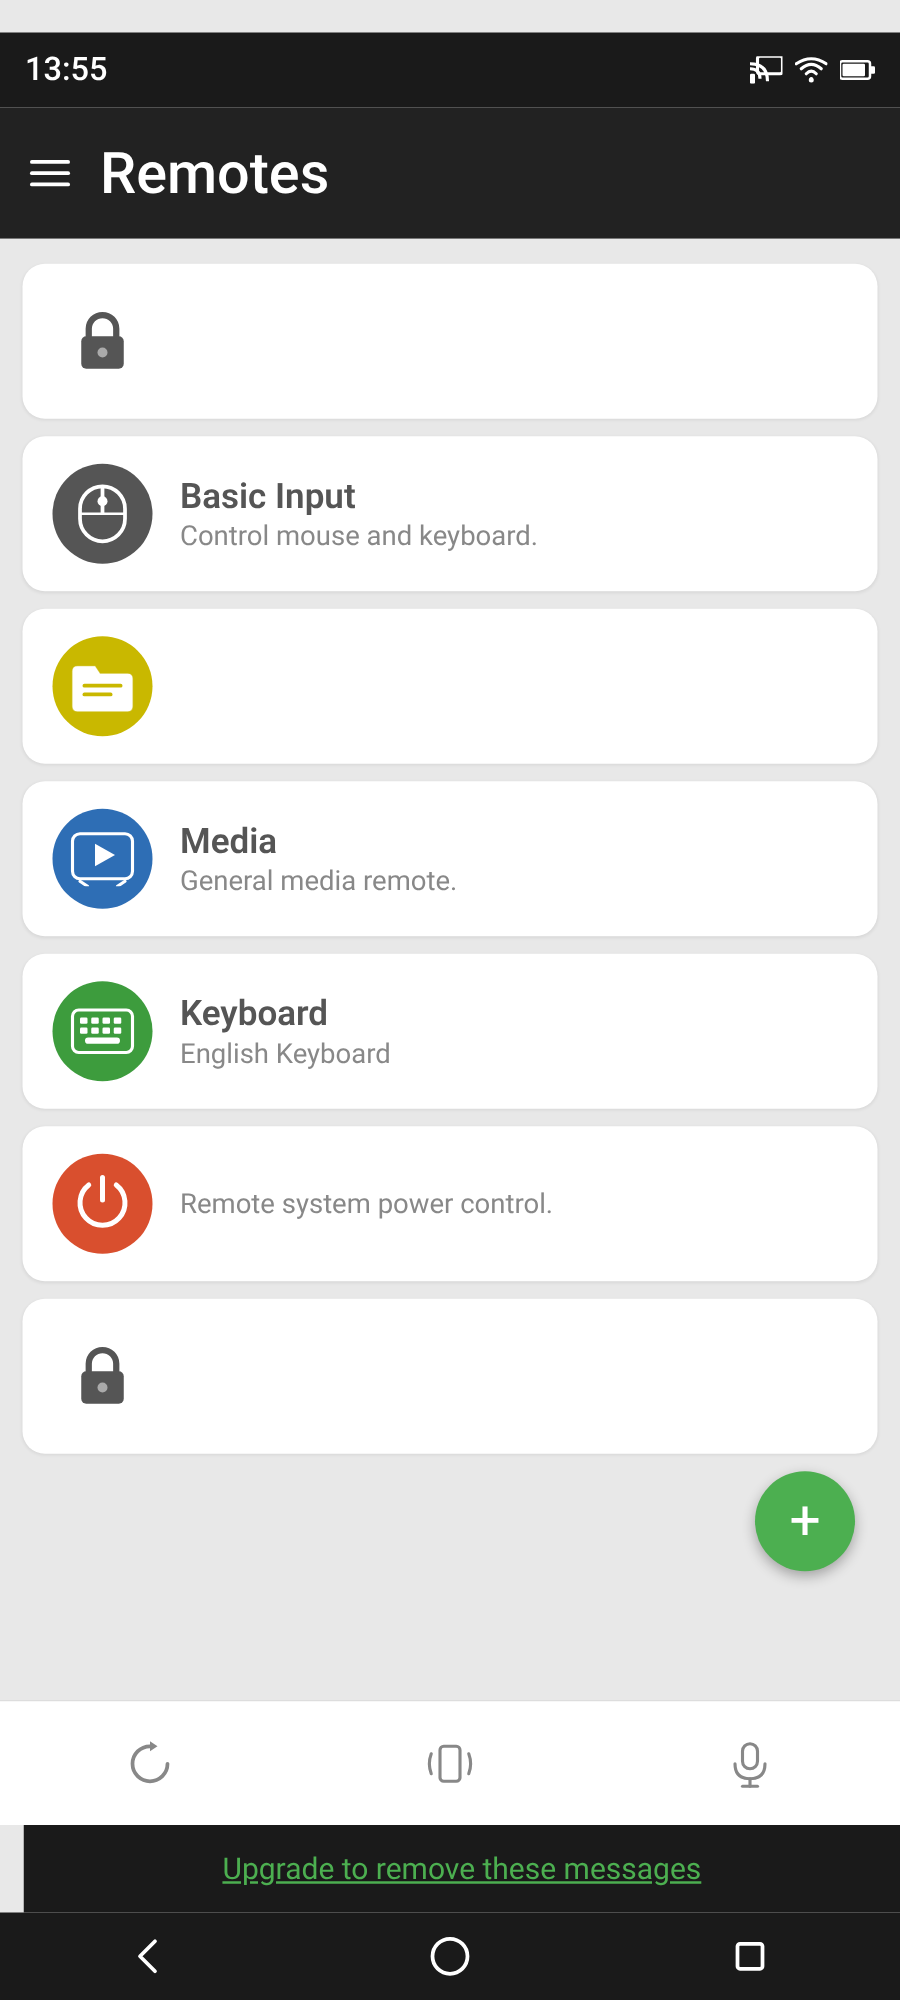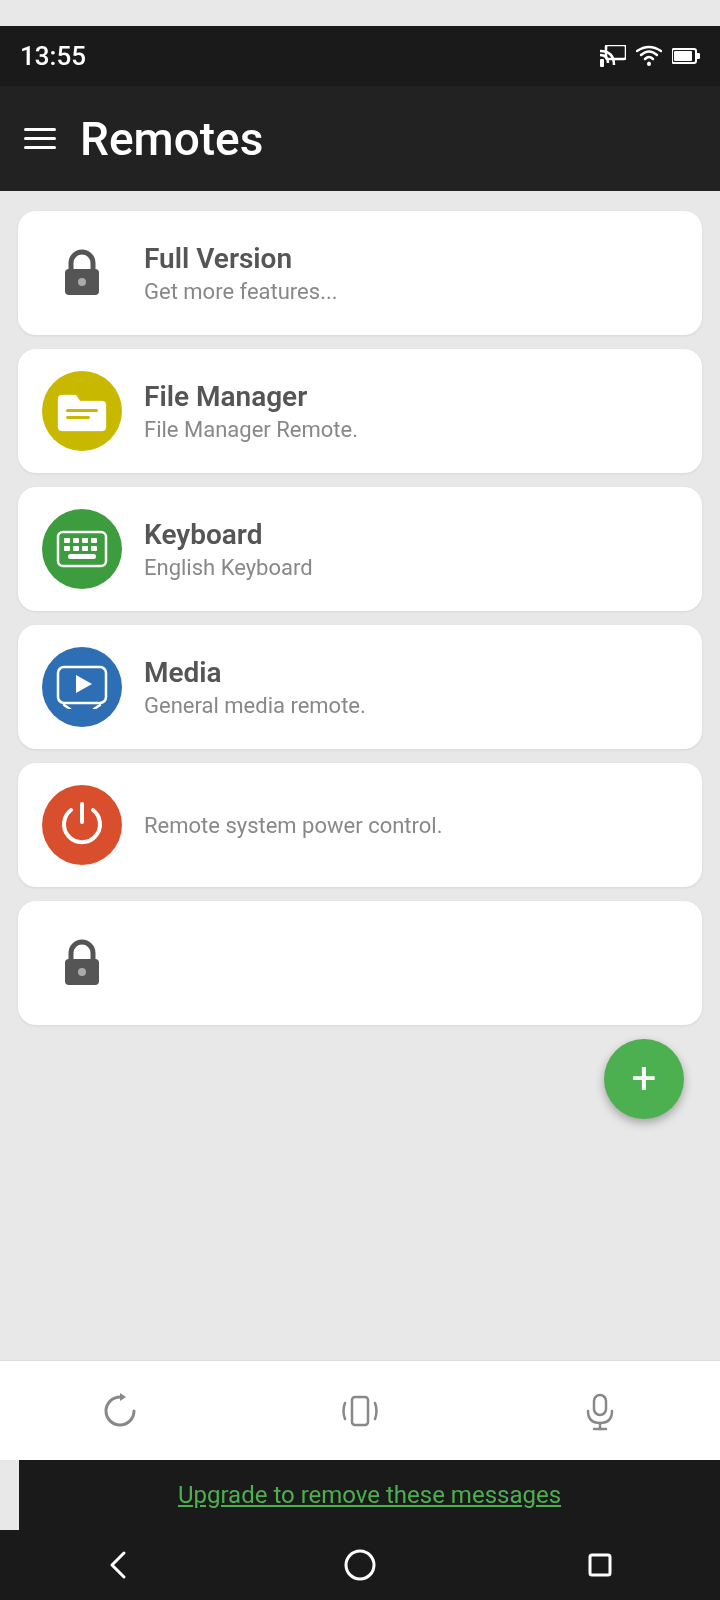--- a/index.html
+++ b/index.html
@@ -251,36 +251,56 @@
 
   <div id="cards-container" style="display: flex; flex-direction: column; gap: 14px;">
       <div class="remote-card">
         <div class="remote-icon-wrap" style="background: transparent;">
           <svg width="46" height="52" viewBox="0 0 46 52" fill="none">
       <rect x="6" y="22" width="34" height="26" rx="4" fill="#555"></rect>
       <path d="M12 22 V16 A11 11 0 0 1 34 16 V22" stroke="#555" stroke-width="5" fill="none" stroke-linecap="round"></path>
       <circle cx="23" cy="35" r="4" fill="#aaa"></circle>
     </svg>
         </div>
+      </div>
+      <div class="remote-card">
+        <div class="remote-icon-wrap" style="background: rgb(85, 85, 85);">
+          <svg width="44" height="52" viewBox="0 0 44 52" fill="none">
+      <rect x="4" y="4" width="36" height="44" rx="18" stroke="white" stroke-width="3" fill="none"></rect>
+      <line x1="22" y1="4" x2="22" y2="26" stroke="white" stroke-width="3"></line>
+      <line x1="4" y1="26" x2="40" y2="26" stroke="white" stroke-width="2"></line>
+      <circle cx="22" cy="16" r="4" fill="white"></circle>
+    </svg>
+        </div>
         <div class="remote-text">
-          <span class="remote-name">Full Version</span>
-          <span class="remote-desc">Get more features...</span>
+          <span class="remote-name">Basic Input</span>
+          <span class="remote-desc">Control mouse and keyboard.</span>
         </div>
       </div>
       <div class="remote-card">
         <div class="remote-icon-wrap" style="background: rgb(201, 184, 0);">
           <svg width="52" height="44" viewBox="0 0 52 44" fill="none">
       <path d="M2 10 Q2 6 6 6 L20 6 L24 12 L46 12 Q50 12 50 16 L50 38 Q50 42 46 42 L6 42 Q2 42 2 38 Z" fill="white" stroke="rgba(255,255,255,0.3)" stroke-width="1"></path>
       <rect x="10" y="20" width="32" height="3" rx="1.5" fill="#c9b800"></rect>
       <rect x="10" y="27" width="24" height="3" rx="1.5" fill="#c9b800"></rect>
     </svg>
         </div>
+      </div>
+      <div class="remote-card">
+        <div class="remote-icon-wrap" style="background: rgb(46, 110, 181);">
+          <svg width="52" height="44" viewBox="0 0 52 44" fill="none">
+      <rect x="2" y="2" width="48" height="36" rx="6" stroke="white" stroke-width="2.5" fill="none"></rect>
+      <polygon points="20,10 20,28 36,19" fill="white"></polygon>
+      <line x1="8" y1="40" x2="14" y2="44" stroke="white" stroke-width="2.5" stroke-linecap="round"></line>
+      <line x1="44" y1="40" x2="38" y2="44" stroke="white" stroke-width="2.5" stroke-linecap="round"></line>
+    </svg>
+        </div>
         <div class="remote-text">
-          <span class="remote-name">File Manager</span>
-          <span class="remote-desc">File Manager Remote.</span>
+          <span class="remote-name">Media</span>
+          <span class="remote-desc">General media remote.</span>
         </div>
       </div>
       <div class="remote-card">
         <div class="remote-icon-wrap" style="background: rgb(61, 156, 61);">
           <svg width="52" height="38" viewBox="0 0 52 38" fill="none">
       <rect x="2" y="2" width="48" height="34" rx="5" stroke="white" stroke-width="2.5" fill="none"></rect>
       <rect x="8" y="8" width="6" height="5" rx="1" fill="white"></rect>
       <rect x="17" y="8" width="6" height="5" rx="1" fill="white"></rect>
       <rect x="26" y="8" width="6" height="5" rx="1" fill="white"></rect>
       <rect x="35" y="8" width="6" height="5" rx="1" fill="white"></rect>
@@ -290,34 +310,20 @@
       <rect x="35" y="16" width="6" height="5" rx="1" fill="white"></rect>
       <rect x="12" y="24" width="28" height="5" rx="2.5" fill="white"></rect>
     </svg>
         </div>
         <div class="remote-text">
           <span class="remote-name">Keyboard</span>
           <span class="remote-desc">English Keyboard</span>
         </div>
       </div>
       <div class="remote-card">
-        <div class="remote-icon-wrap" style="background: rgb(46, 110, 181);">
-          <svg width="52" height="44" viewBox="0 0 52 44" fill="none">
-      <rect x="2" y="2" width="48" height="36" rx="6" stroke="white" stroke-width="2.5" fill="none"></rect>
-      <polygon points="20,10 20,28 36,19" fill="white"></polygon>
-      <line x1="8" y1="40" x2="14" y2="44" stroke="white" stroke-width="2.5" stroke-linecap="round"></line>
-      <line x1="44" y1="40" x2="38" y2="44" stroke="white" stroke-width="2.5" stroke-linecap="round"></line>
-    </svg>
-        </div>
-        <div class="remote-text">
-          <span class="remote-name">Media</span>
-          <span class="remote-desc">General media remote.</span>
-        </div>
-      </div>
-      <div class="remote-card">
         <div class="remote-icon-wrap" style="background: rgb(217, 79, 46);">
           <svg width="46" height="50" viewBox="0 0 46 50" fill="none">
       <path d="M23 4 L23 22" stroke="white" stroke-width="4" stroke-linecap="round"></path>
       <path d="M12 10 A18 18 0 1 0 34 10" stroke="white" stroke-width="4" fill="none" stroke-linecap="round"></path>
     </svg>
         </div>
         <div class="remote-text">
           <span class="remote-desc">Remote system power control.</span>
         </div>
       </div>

